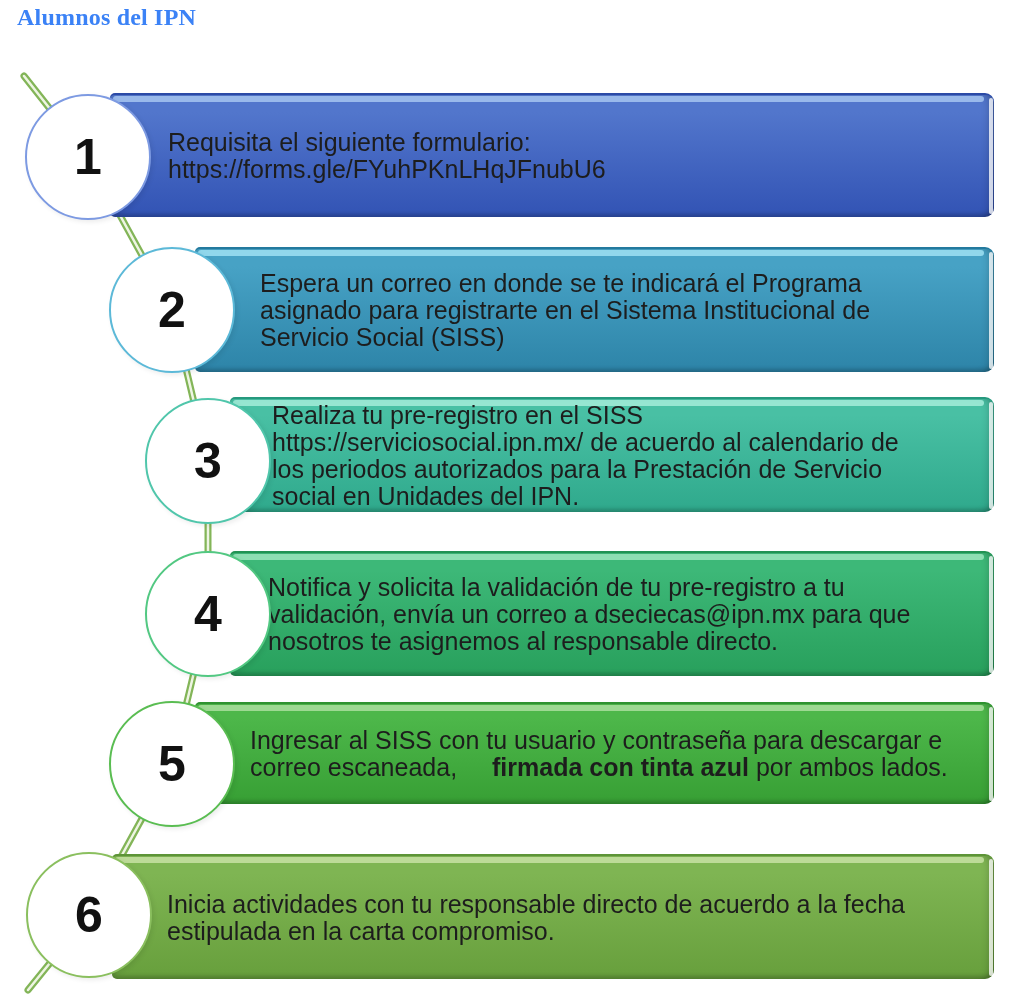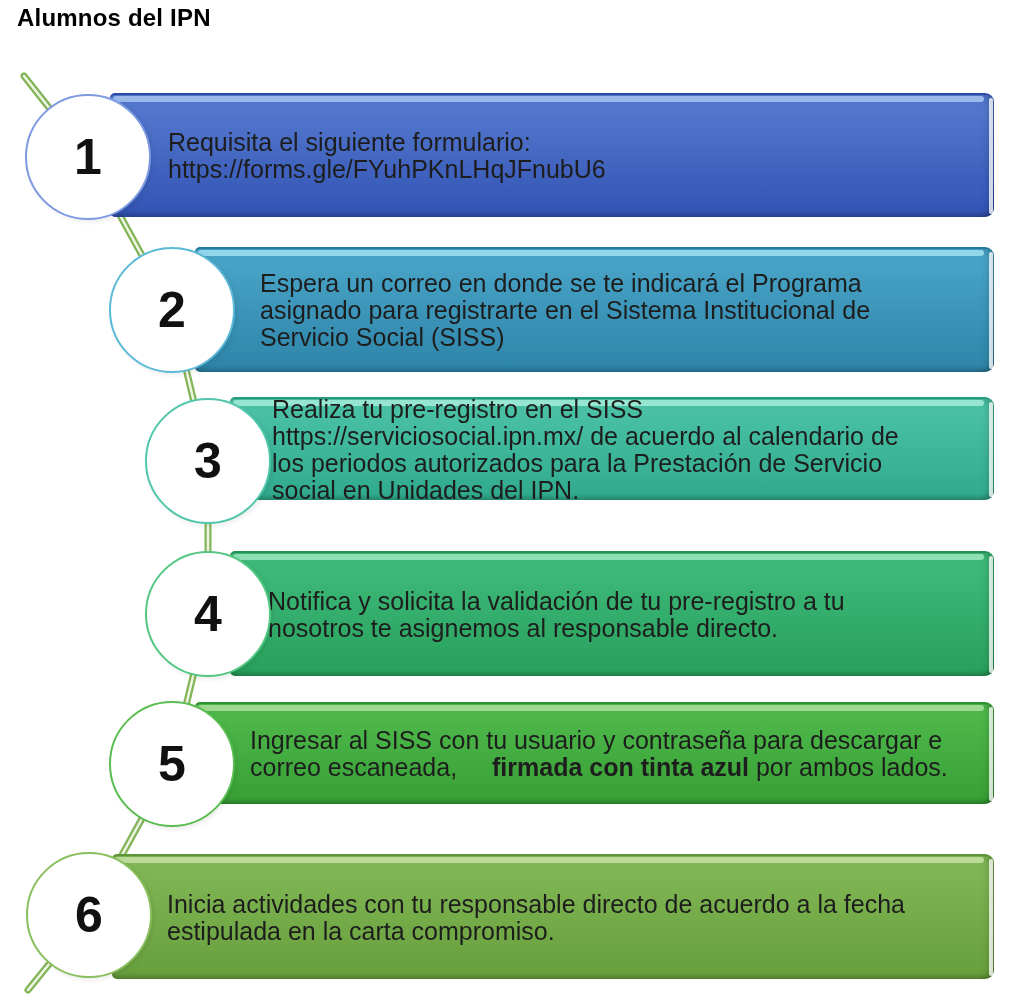--- a/index.html
+++ b/index.html
@@ -41,42 +41,42 @@
   .line b { font-weight:800;margin-left:28px; }
 
   .s1 .banner { left:110px; top:93px;  width:884px; height:124px; }
   .s1 .circle { left:25px;  top:94px; }
   .s1 .text   { padding-left:58px; }
 
   .s2 .banner { left:195px; top:247px; width:799px; height:125px; }
   .s2 .circle { left:109px; top:247px; }
   .s2 .text   { padding-left:65px; }
 
-  .s3 .banner { left:230px; top:397px; width:764px; height:103px; }
+  .s3 .banner { left:230px; top:397px; width:764px; height:115px; }
   .s3 .circle { left:145px; top:398px; }
   .s3 .text   { padding-left:42px; }
 
   .s4 .banner { left:230px; top:551px; width:764px; height:125px; }
   .s4 .circle { left:145px; top:551px; }
   .s4 .text   { padding-left:38px; }
 
   .s5 .banner { left:195px; top:702px; width:799px; height:102px; }
   .s5 .circle { left:109px; top:701px; }
   .s5 .text   { padding-left:55px; }
 
   .s6 .banner { left:112px; top:854px; width:882px; height:125px; }
   .s6 .circle { left:26px;  top:852px; }
   .s6 .text   { padding-left:55px; }
 </style>
 </head>
 <body>
 
 <div id="canvas" style="background: rgb(255, 255, 255);">
 
-  <h1 class="page-title" style="color: #000000;">Alumnos del IPN</h1>
+  <h1 class="page-title" style="color: #3b82f6; font-family: Liberation Serif, serif;">Alumnos del IPN</h1>
 
   <svg class="stem" width="1022" height="998" viewBox="0 0 1022 998" aria-hidden="true">
     <polyline points="24,76 88,157 172,310 208,461 208,614 172,764 89,915 28,990" fill="none" stroke="#83b558" stroke-width="7" stroke-linejoin="round" stroke-linecap="round"></polyline>
     <polyline points="24,76 88,157 172,310 208,461 208,614 172,764 89,915 28,990" fill="none" stroke="#eef5e3" stroke-width="2.5" stroke-linejoin="round" stroke-linecap="round"></polyline>
   </svg>
 
   <div class="step s1" style="--highlight: #a6c6f0; --body-top: #5276cc; --body-bottom: #3253b4; --edge: #2b4aa6; --circle: #7d9ae2;">
     <div class="banner">
       <div class="text">
         <div class="line">Requisita el siguiente formulario:</div>
@@ -112,20 +112,21 @@
     </div>
     <div class="circle">
       <span class="num">3</span>
     </div>
   </div>
 
   <div class="step s4" style="--highlight: #9ce5bd; --body-top: #3db878; --body-bottom: #28a05c; --edge: #219253; --circle: #52c882;">
     <div class="banner">
       <div class="text">
         <div class="line">Notifica y solicita la validación de tu pre-registro a tu</div>
+        <div class="line">validación, envía un correo a dseciecas@ipn.mx para que</div>
         <div class="line">nosotros te asignemos al responsable directo.</div>
       </div>
     </div>
     <div class="circle">
       <span class="num">4</span>
     </div>
   </div>
 
   <div class="step s5" style="--highlight: #abdf9f; --body-top: #4db74a; --body-bottom: #379f34; --edge: #2f9230; --circle: #5abd52;">
     <div class="banner">

